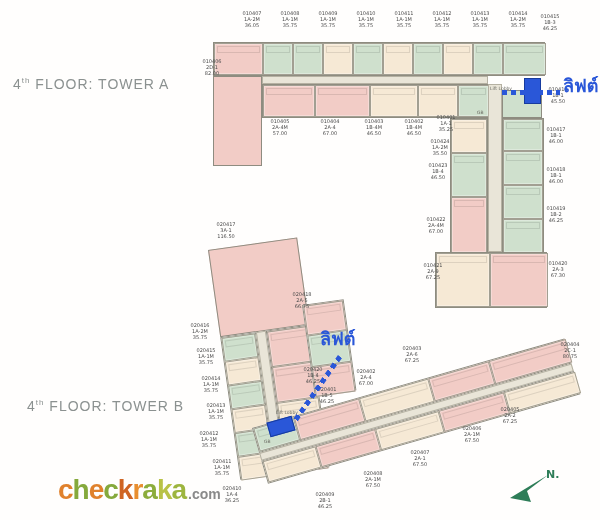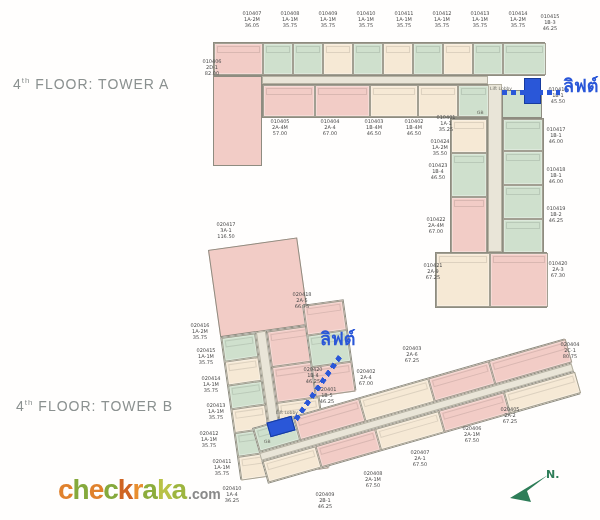--- a/index.html
+++ b/index.html
@@ -4,21 +4,21 @@
 <style>
   html,body{margin:0;padding:0;background:#fff;}
   #canvas{position:relative;width:600px;height:520px;background:#fffefd;overflow:hidden;
           font-family:"DejaVu Sans",sans-serif;}
   .page-title{position:absolute;left:11px;top:26px;font-size:22px;font-weight:800;
               letter-spacing:.5px;color:#1b7a4e;font-family:"Liberation Sans",sans-serif;}
   .tower-heading{position:absolute;font-size:14px;color:#8b9190;letter-spacing:1px;
                  font-family:"Liberation Sans",sans-serif;}
   .tower-heading sup{font-size:8px;}
   #heading-a{left:13px;top:76px;}
-  #heading-b{left:16px;top:398px;}
+  #heading-b{left:27px;top:398px;}
 
   .strip{position:absolute;display:flex;background:#fff;border:1px solid #8e8c80;box-sizing:border-box;}
   .strip.row{flex-direction:row;}
   .strip.col{flex-direction:column;}
   .cell{box-sizing:border-box;border:1px solid #a29f92;flex-shrink:0;
         box-shadow:inset 0 0 0 1px rgba(255,255,255,.3);}
   .strip.row > .cell{height:100%;}
   .strip.col > .cell{width:100%;}
   .cell::after{content:"";display:block;margin:2px;height:5px;border:1px solid rgba(0,0,0,.10);}
   .block{position:absolute;box-sizing:border-box;border:1px solid #8e8c80;}

